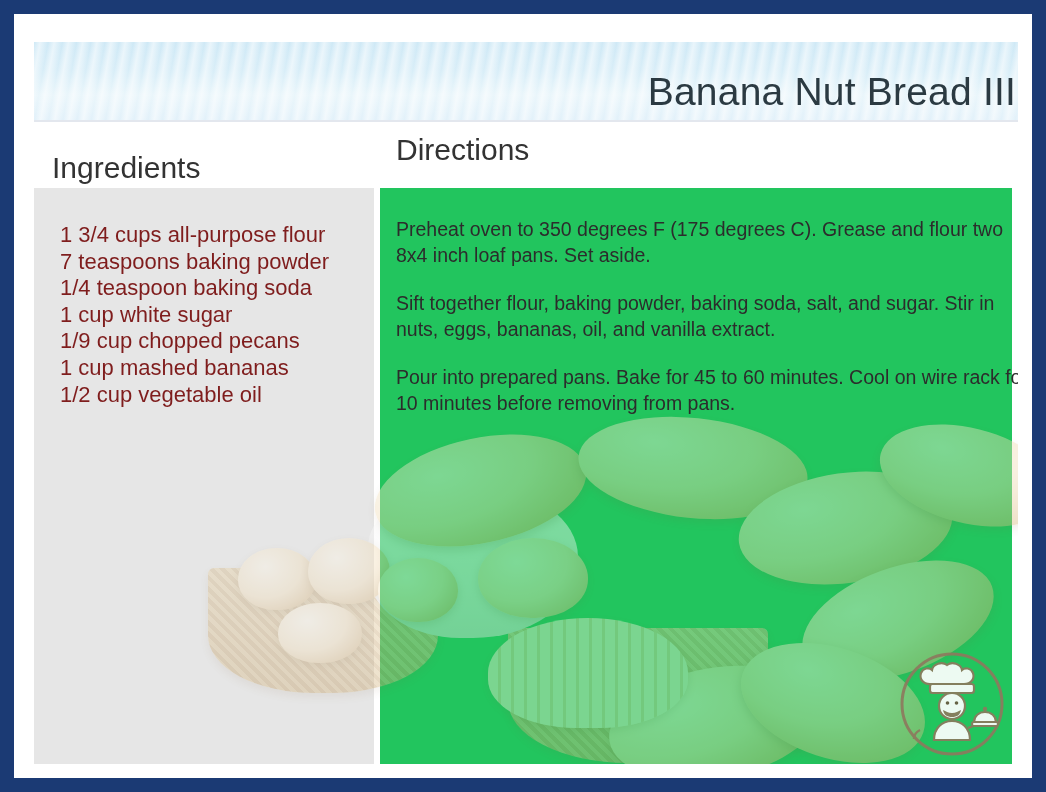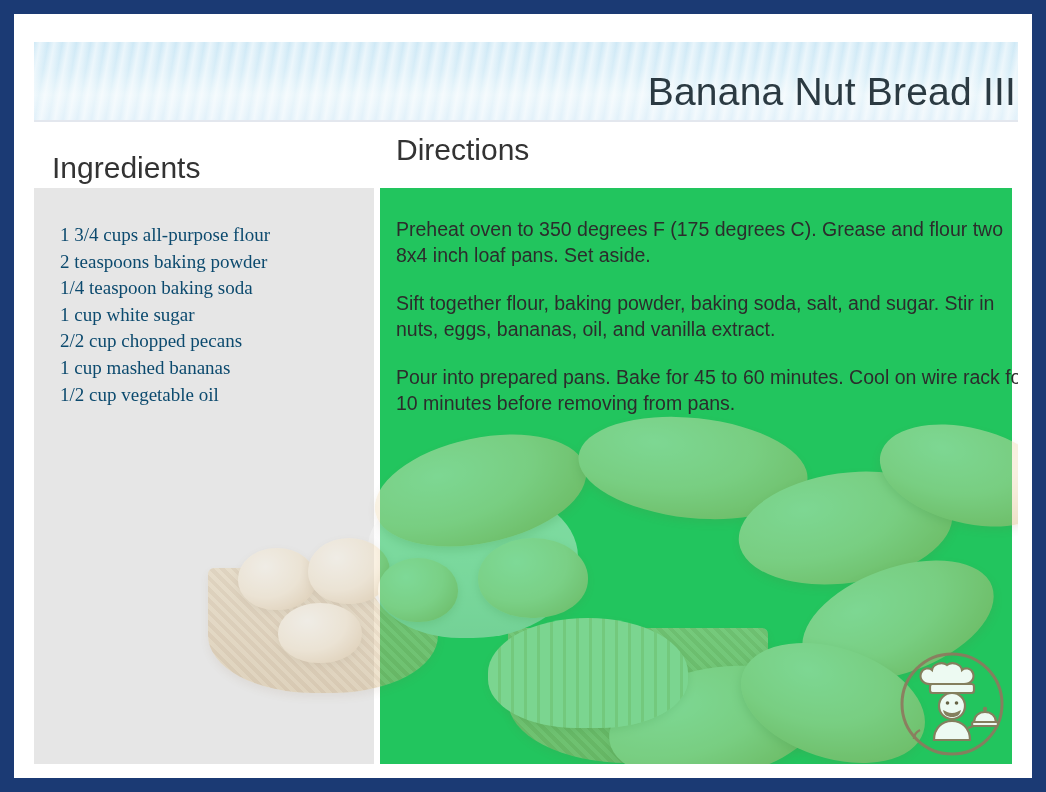--- a/index.html
+++ b/index.html
@@ -108,25 +108,24 @@
     position: absolute;
     left: 26px;
     top: 34px;
     right: 8px;
     margin: 0;
     padding: 0;
     list-style: none;
     z-index: 4;
   }
   .ingredients li {
-    font-size: 19px;
+    font-size: 22px;
     line-height: 26.6px;
-    color: #0c4a6e;
+    color: #7f1d1d;
     white-space: nowrap;
-    font-family: Liberation Serif, serif;
   }
 
   
   .directions {
     position: absolute;
     left: 16px;
     top: 28px;
     width: 640px;
     z-index: 4;
   }
@@ -197,24 +196,24 @@
 <div class="slide">
   <div class="inner">
 
     <div class="title-band">
       <div class="title-text">Banana Nut Bread III</div>
     </div>
 
     <div class="panel-left">
       <ul class="ingredients">
         <li>1 3/4 cups all-purpose flour</li>
-        <li>2 teaspoons baking powder</li>
+        <li>7 teaspoons baking powder</li>
         <li>1/4 teaspoon baking soda</li>
         <li>1 cup white sugar</li>
-        <li>2/2 cup chopped pecans</li>
+        <li>1/9 cup chopped pecans</li>
         <li>1 cup mashed bananas</li>
         <li>1/2 cup vegetable oil</li>
       </ul>
     </div>
 
     <div class="panel-right">
       <div class="directions">
         <p>Preheat oven to 350 degrees F (175 degrees C). Grease and flour two 8x4 inch loaf pans. Set aside.</p>
         <p>Sift together flour, baking powder, baking soda, salt, and sugar. Stir in nuts, eggs, bananas, oil, and vanilla extract.</p>
         <p>Pour into prepared pans. Bake for 45 to 60 minutes. Cool on wire rack for 10 minutes before removing from pans.</p>

